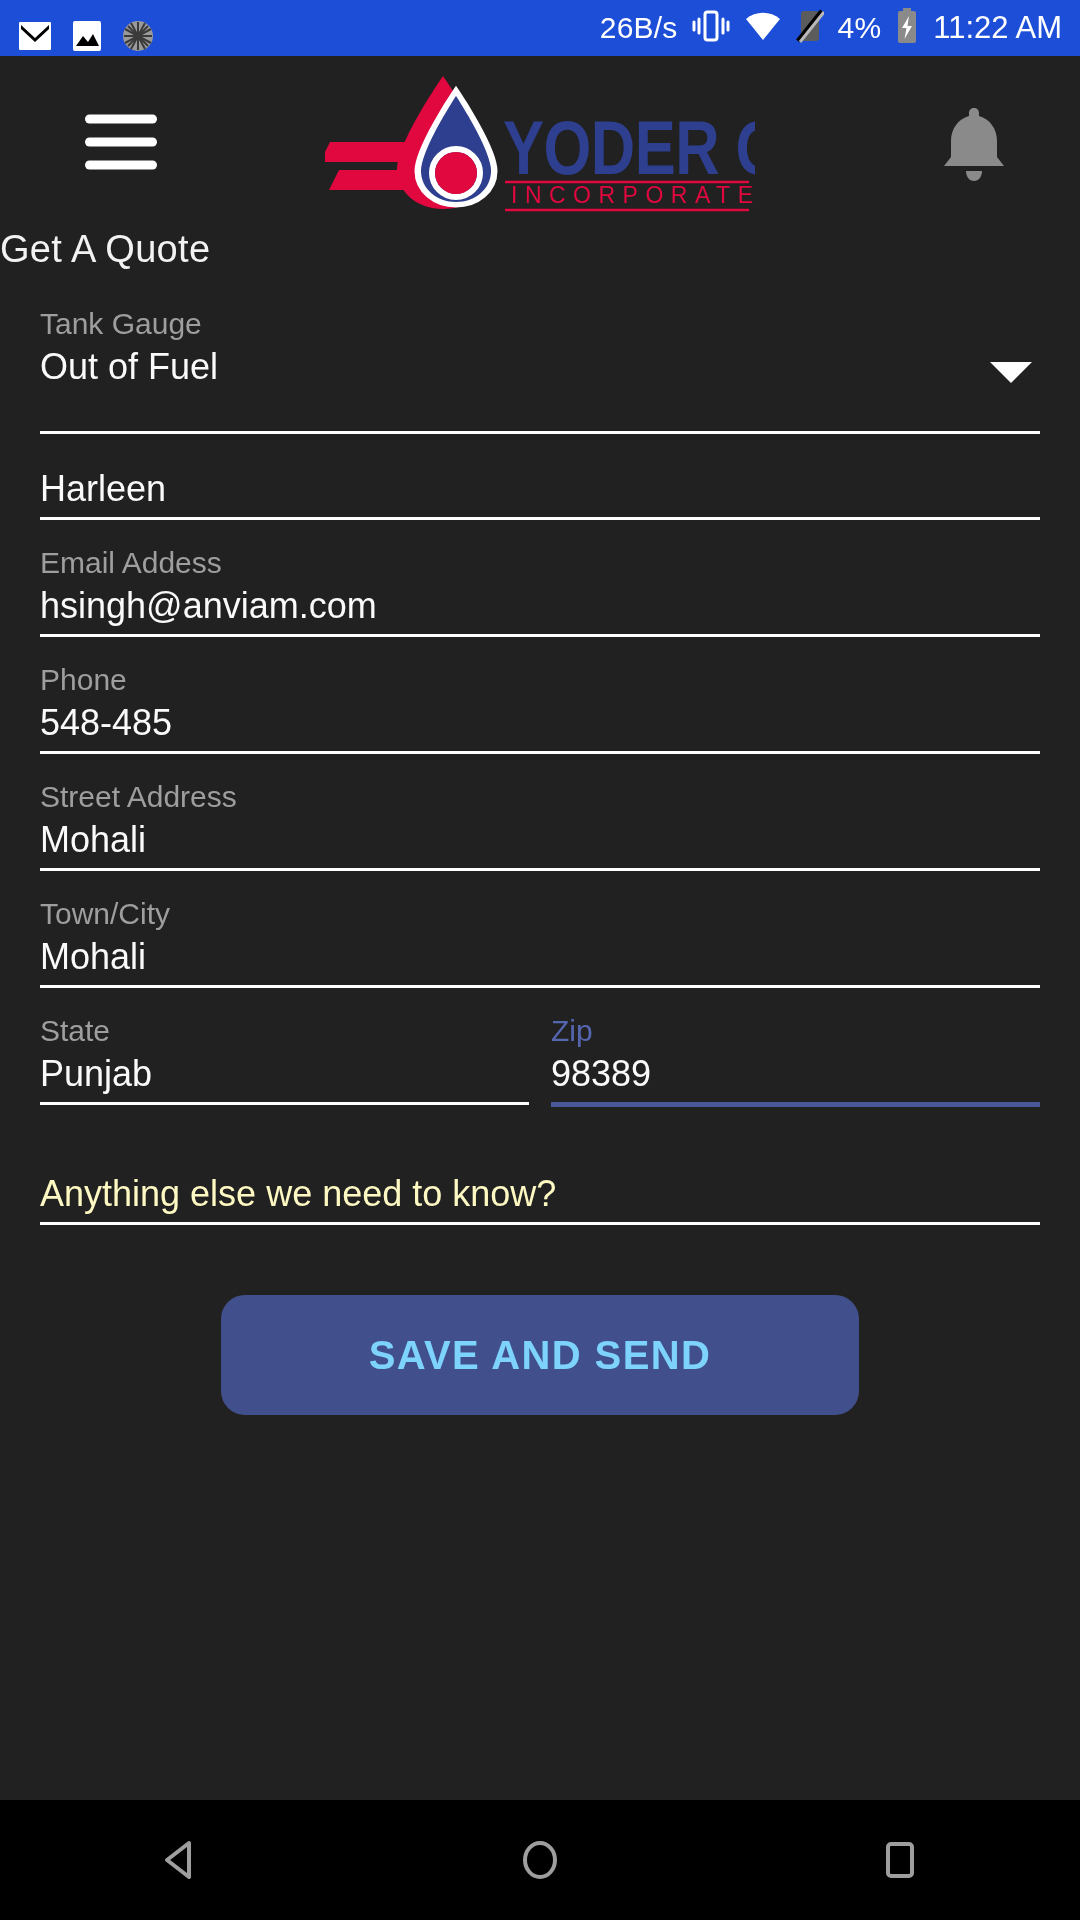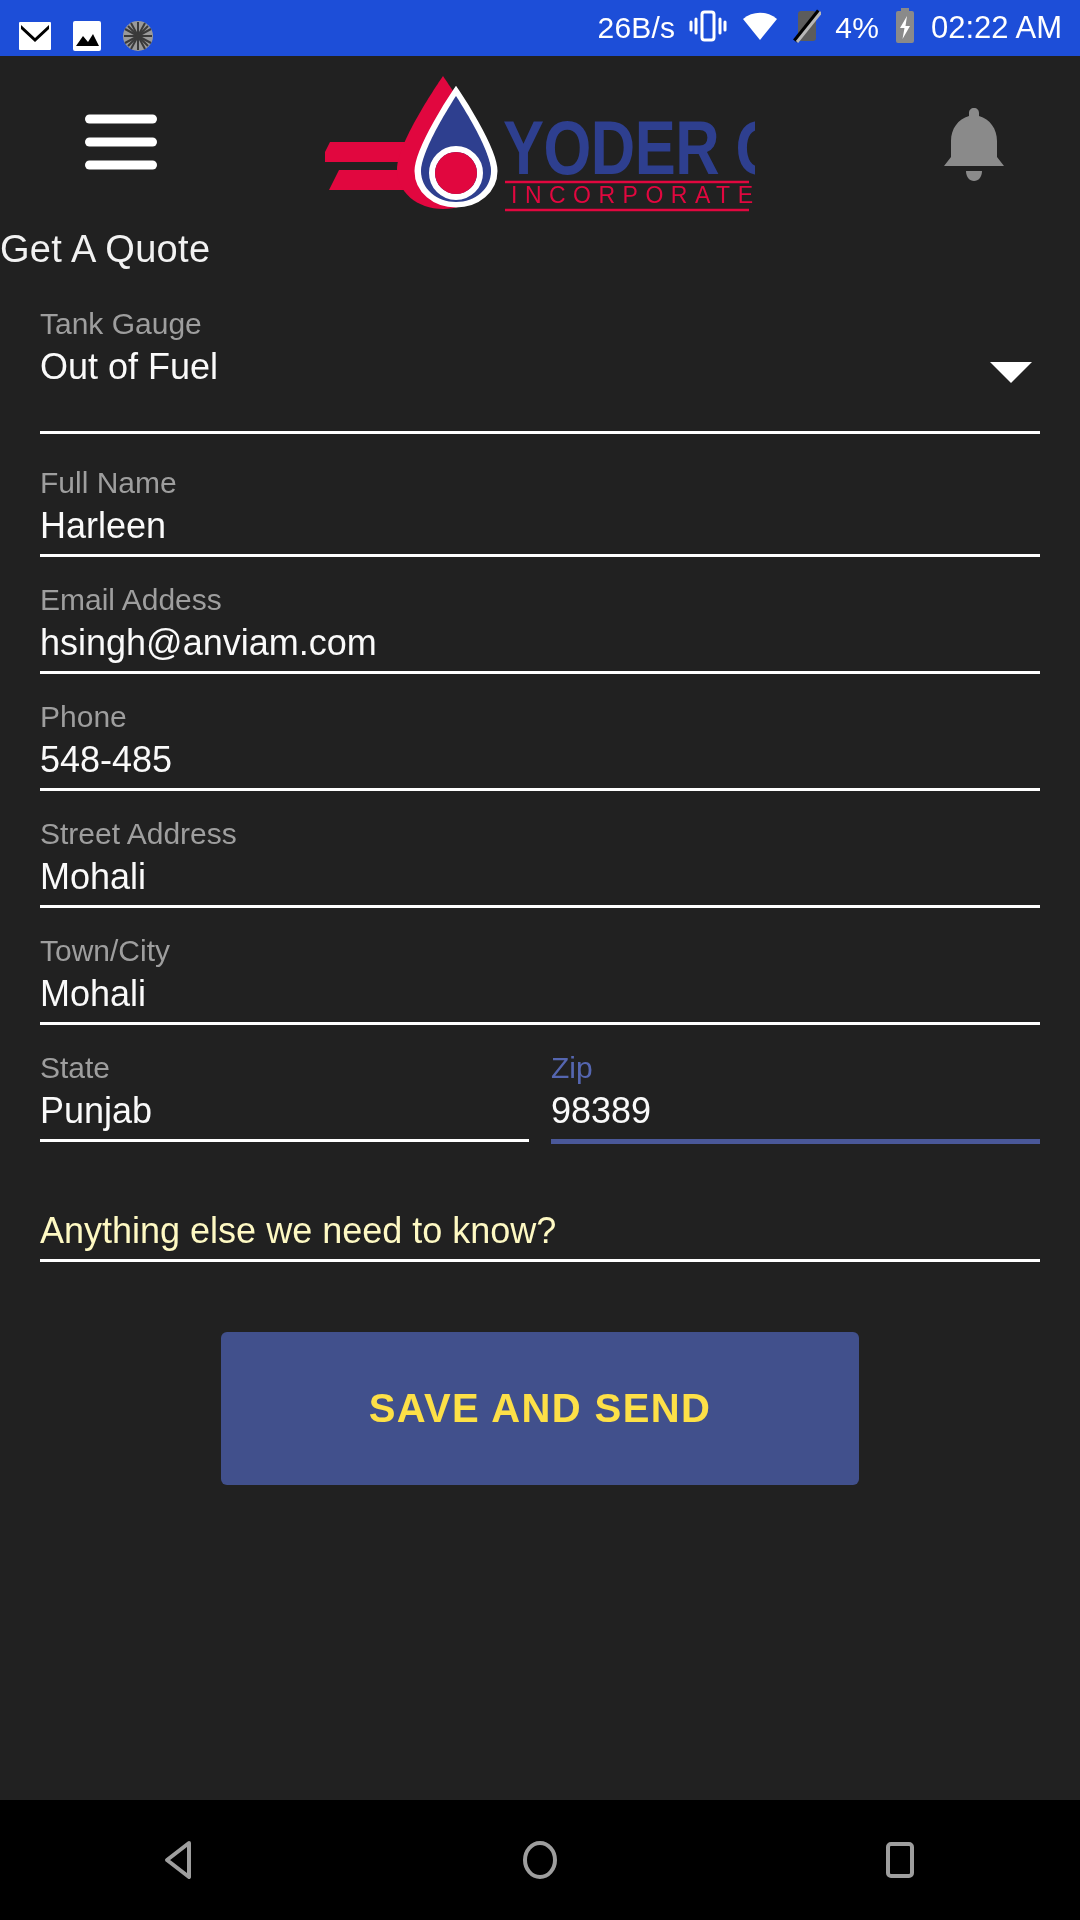--- a/index.html
+++ b/index.html
@@ -80,22 +80,22 @@
   
   .split{ display:flex; gap:22px; }
   .split .col{ flex:1; min-width:0; }
 
   
   .textarea-field{ margin-top:60px; }
 
   
   .btn-wrap{ display:flex; justify-content:center; margin-top:70px; }
   .save-btn{
-    width:638px; height:153px; background:#41508c;
-    border:none; border-radius:6px; color:#fde047;
+    width:638px; height:120px; background:#41508c;
+    border:none; border-radius:24px; color:#7dd3fc;
     font-size:40px; font-weight:700; letter-spacing:1.4px;
     cursor:pointer; font-family:"Liberation Sans", sans-serif;
     display:flex; align-items:center; justify-content:center;
   }
 
   
   .navbar{
     position:absolute; bottom:0; left:0; width:1080px; height:120px;
     background:#000; display:flex; align-items:center; justify-content:space-around;
   }
@@ -156,21 +156,21 @@
       </svg>
     </span>
     <span class="sb-text">4%</span>
     <span>
       <svg width="24" height="36" viewBox="0 0 24 36">
         <rect x="8" y="0" width="8" height="4" fill="#8a8a8a"></rect>
         <rect x="3" y="3" width="18" height="32" rx="2" fill="#8a8a8a"></rect>
         <path d="M14 8 L7 20 L11.5 20 L9.5 31 L17 18 L12.5 18 Z" fill="#ffffff"></path>
       </svg>
     </span>
-    <span class="sb-time">02:22 AM</span>
+    <span class="sb-time">11:22 AM</span>
   </div>
 </div>
 
 <div class="appbar">
 
   <div class="hamburger">
     <span></span>
     <span></span>
     <span></span>
   </div>
@@ -222,21 +222,20 @@
     <div class="select-row">
       <span class="fvalue">Out of Fuel</span>
       <span class="caret"></span>
     </div>
     <div class="select-underline"></div>
   </div>
 
   <div class="gap-lg"></div>
 
   <div class="field">
-    <span class="flabel">Full Name</span>
     <span class="fvalue">Harleen</span>
     <div class="underline"></div>
   </div>
 
   <div class="gap-md"></div>
 
   <div class="field">
     <span class="flabel">Email Addess</span>
     <span class="fvalue">hsingh@anviam.com</span>
     <div class="underline"></div>

